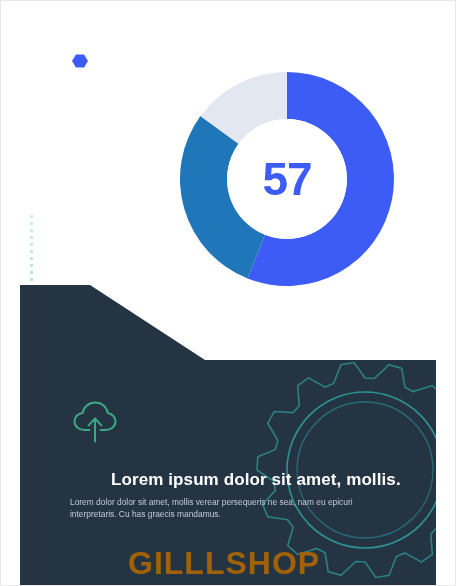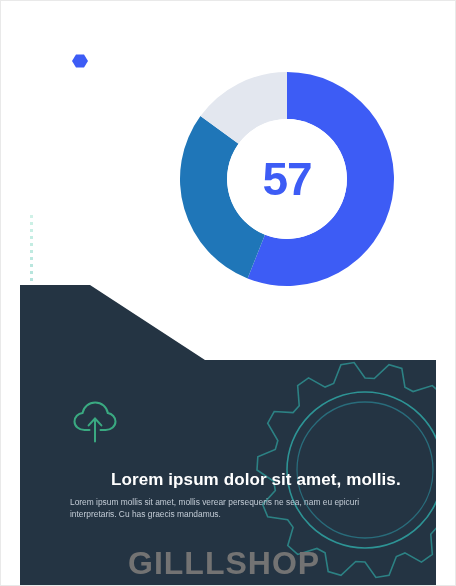--- a/index.html
+++ b/index.html
@@ -112,21 +112,21 @@
     line-height: 12px;
     color: #c3ccd6;
   }
   .watermark {
     position: absolute;
     left: 128px;
     top: 545px;
     font-size: 32px;
     font-weight: bold;
     letter-spacing: 1px;
-    color: #737373;
+    color: #a16207;
   }
   
   #page-border {
     position: absolute;
     inset: 0;
     border: 1px solid #e9e9e9;
     pointer-events: none;
   }
 </style>
 </head>
@@ -243,16 +243,16 @@
   <svg class="cloud-icon" viewBox="0 0 46 44">
     <path d="M12.5,30 C6.9,30 2.5,26.2 2.5,21.4 C2.5,17.0 6.0,13.4 10.6,12.9
              C11.6,7.0 16.9,2.5 23.2,2.5 C29.6,2.5 34.9,7.1 35.8,13.1
              C40.2,13.8 43.5,17.3 43.5,21.5 C43.5,26.2 39.2,30 33.7,30
              L28.5,30 M17.5,30 L12.5,30" fill="none" stroke="#3aa981" stroke-width="2" stroke-linecap="round"></path>
     <path d="M23,41.5 L23,18.5 M23,18.5 L16.6,25.4 M23,18.5 L29.4,25.4" fill="none" stroke="#3aa981" stroke-width="2" stroke-linecap="round" stroke-linejoin="round"></path>
   </svg>
 
   <div class="dark-heading">Lorem ipsum dolor sit amet, mollis.</div>
 
-  <div class="dark-body">Lorem ipsum mollis sit amet, mollis verear persequeris ne sea, nam eu epicuri interpretaris. Cu has graecis mandamus.</div>
+  <div class="dark-body">Lorem dolor dolor sit amet, mollis verear persequeris ne sea, nam eu epicuri interpretaris. Cu has graecis mandamus.</div>
 
   <div id="page-border"></div>
 </div>
 
 </body></html>

